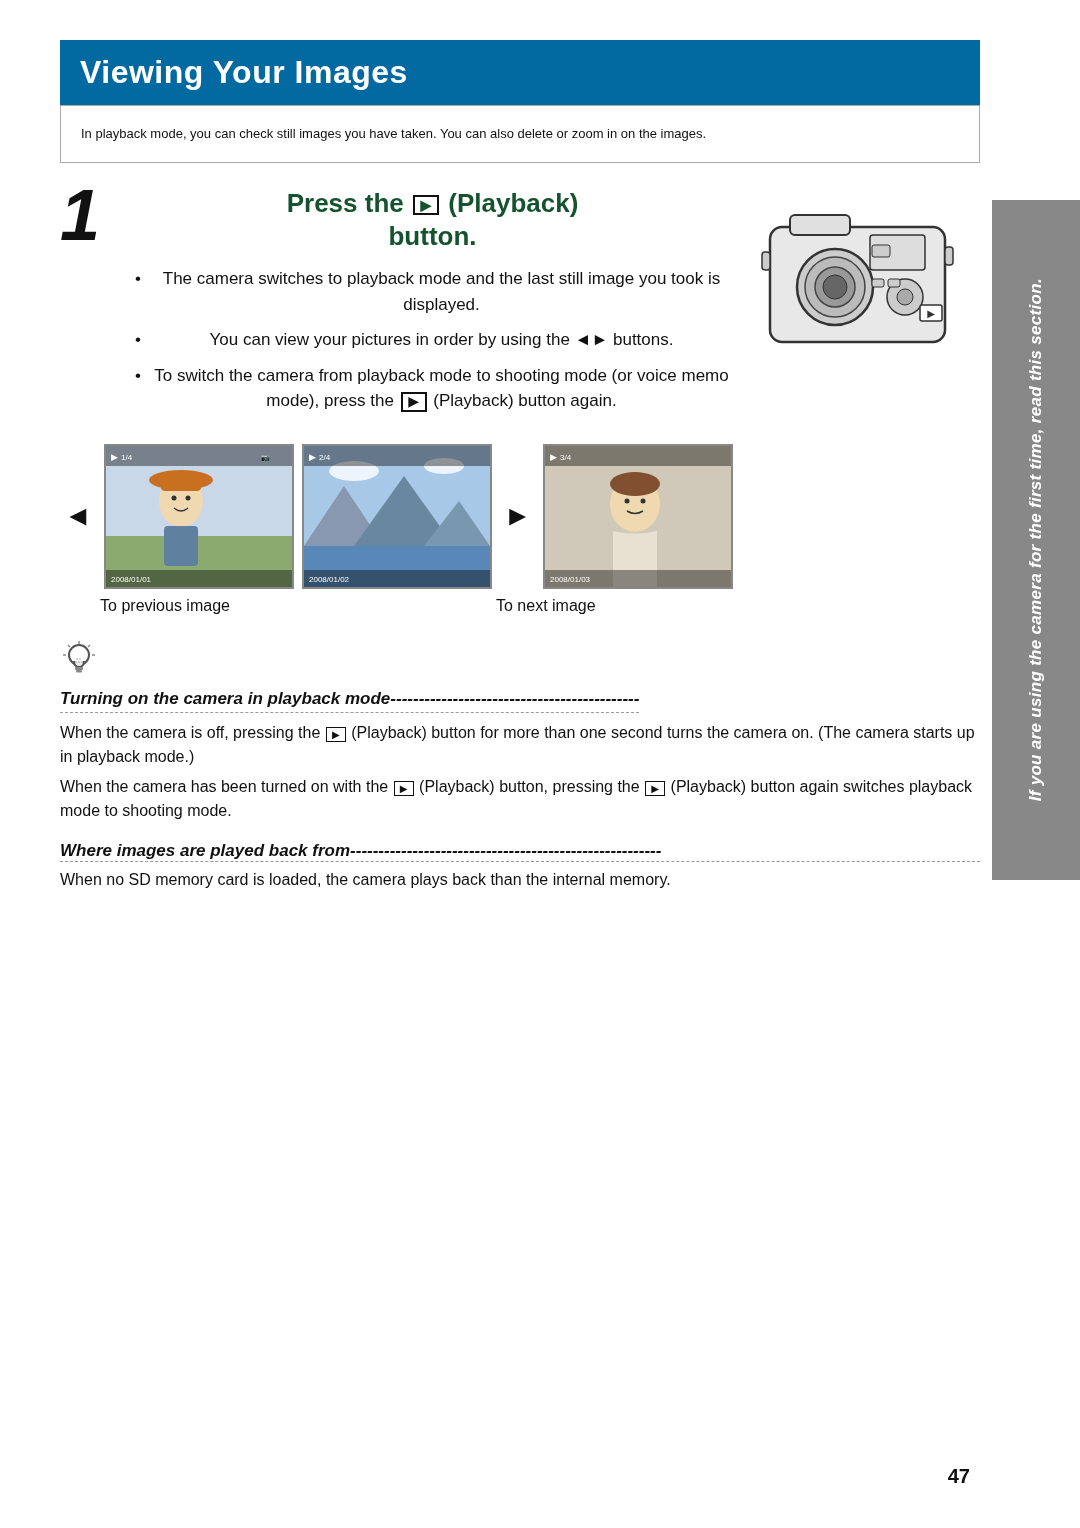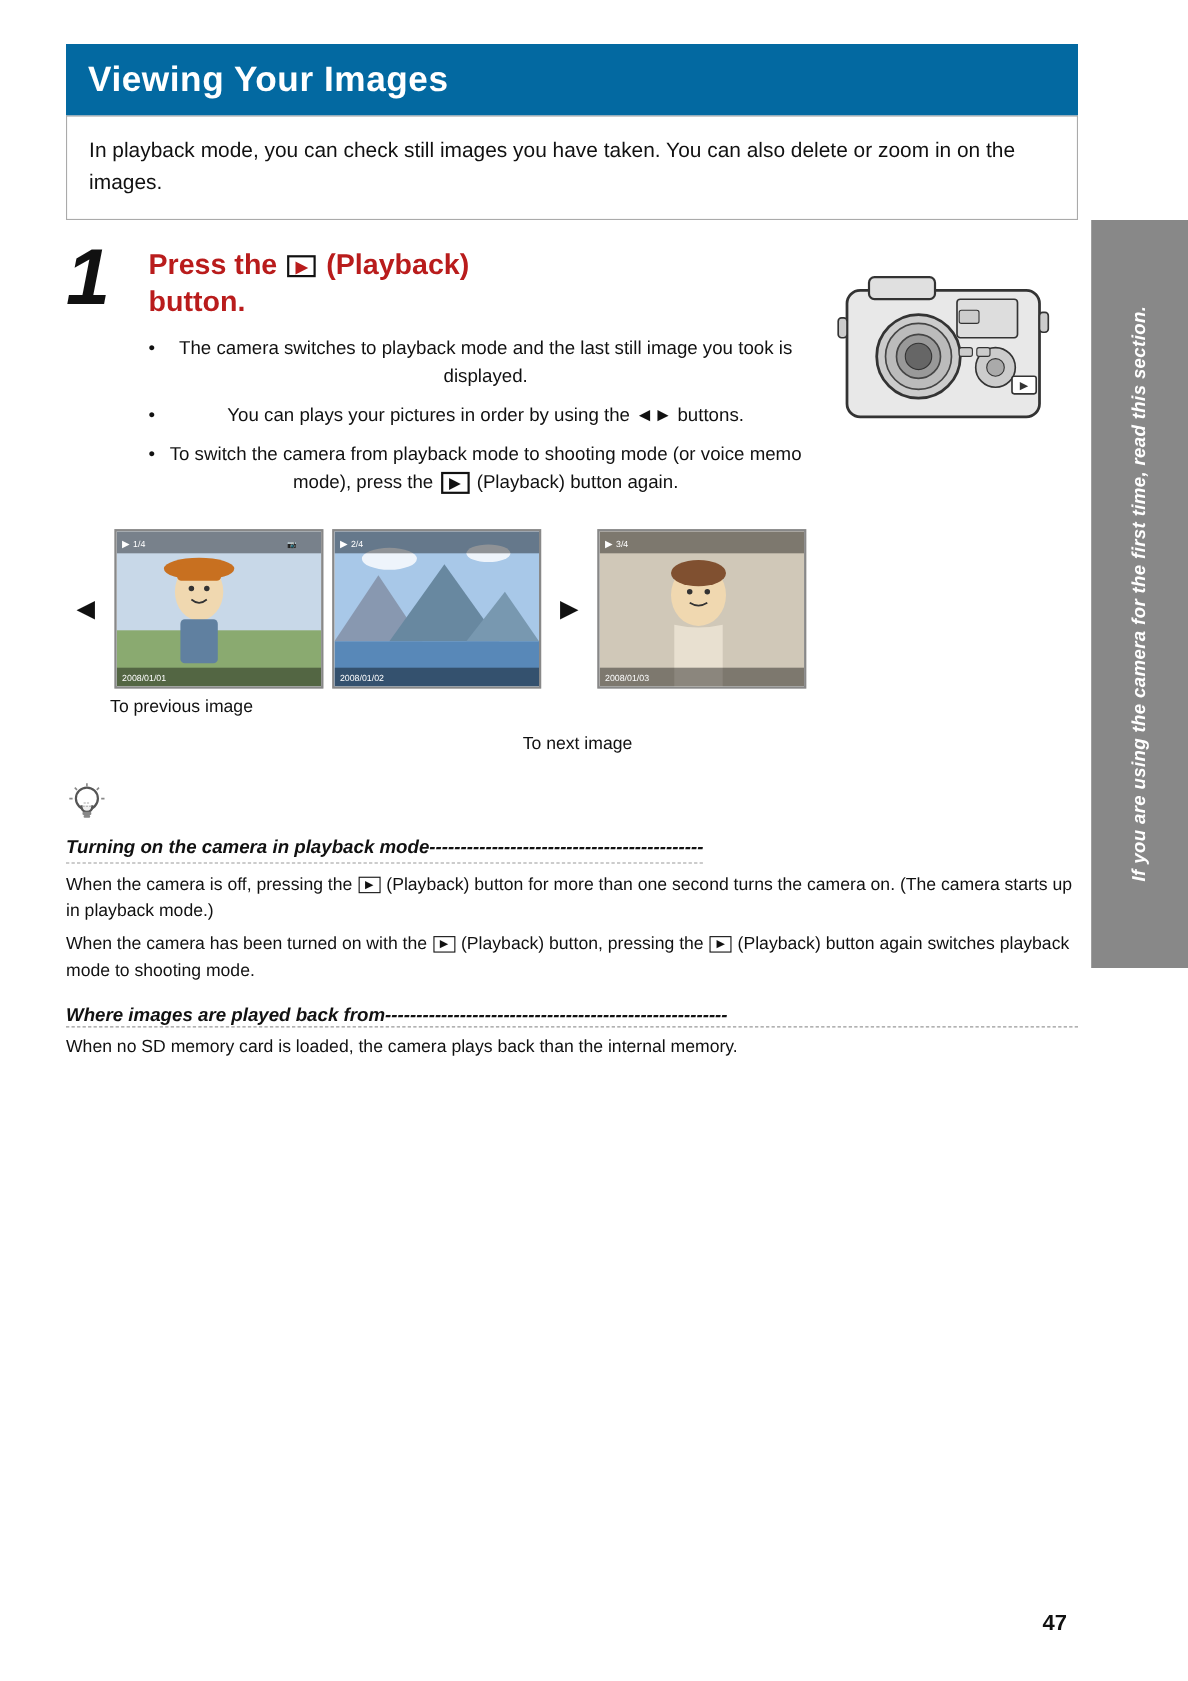--- a/index.html
+++ b/index.html
@@ -33,21 +33,21 @@
       font-family: Arial, Helvetica, sans-serif;
       letter-spacing: 0.5px;
     }
 
     
     .intro-box {
       border: 1px solid #aaa;
       padding: 18px 20px;
       margin-top: 0;
       margin-bottom: 24px;
-      font-size: 19px;
+      font-size: 13px;
       line-height: 1.5;
       color: #111;
     }
 
     
     .step-section {
       display: flex;
       flex-direction: row;
       gap: 20px;
       margin-bottom: 20px;
@@ -63,23 +63,24 @@
       margin-top: -8px;
     }
 
     .step-content {
       flex: 1;
     }
 
     .step-title {
       font-size: 26px;
       font-weight: 900;
-      color: #b91c1c;
+      color: #14532d;
       margin-bottom: 12px;
       line-height: 1.3;
+      text-align: center;
     }
 
     .playback-icon-inline {
       display: inline-flex;
       align-items: center;
       justify-content: center;
       border: 2px solid #111;
       width: 26px;
       height: 20px;
       font-size: 14px;
@@ -149,24 +150,25 @@
 
     .arrow-left, .arrow-right {
       font-size: 28px;
       color: #111;
       font-weight: 900;
       margin: 0 4px;
     }
 
     .caption-row {
       display: flex;
-      flex-direction: column;
+      flex-direction: row;
       gap: 8px;
       margin-bottom: 24px;
       padding-left: 10px;
+      align-items: flex-end;
     }
     .caption {
       font-size: 16px;
       color: #111;
       text-align: center;
     }
     .caption-left { width: 190px; text-align: center; }
 
     
     .tip-section {
@@ -285,21 +287,21 @@
         <span>Press the</span>
         <span class="playback-icon-inline">▶</span>
         <span>(Playback)</span><br>
         <span>button.</span>
       </div>
       <ul class="bullet-list">
         <li>
           <span>The camera switches to playback mode and the last still image you took is displayed.</span>
         </li>
         <li>
-          <span>You can plays your pictures in order by using the ◄► buttons.</span>
+          <span>You can view your pictures in order by using the ◄► buttons.</span>
         </li>
         <li>
           To switch the camera from playback mode to shooting mode (or voice memo mode), press the <span class="playback-icon-inline">▶</span> (Playback) button again.
         </li>
       </ul>
     </div>
 
     <div class="camera-image">
       <svg class="camera-svg-container" viewBox="0 0 210 175" xmlns="http://www.w3.org/2000/svg">
 

